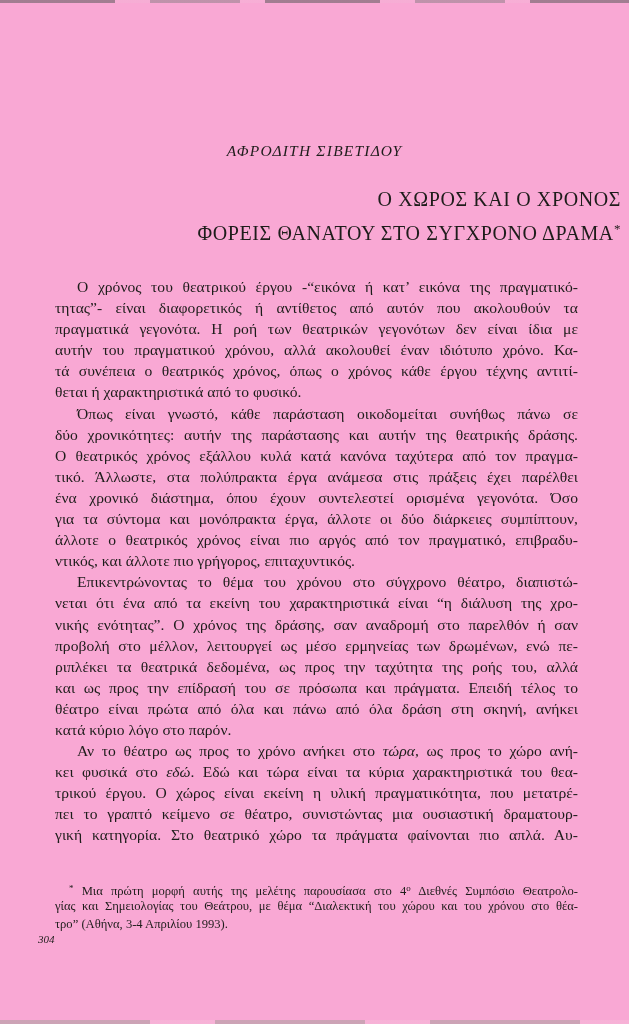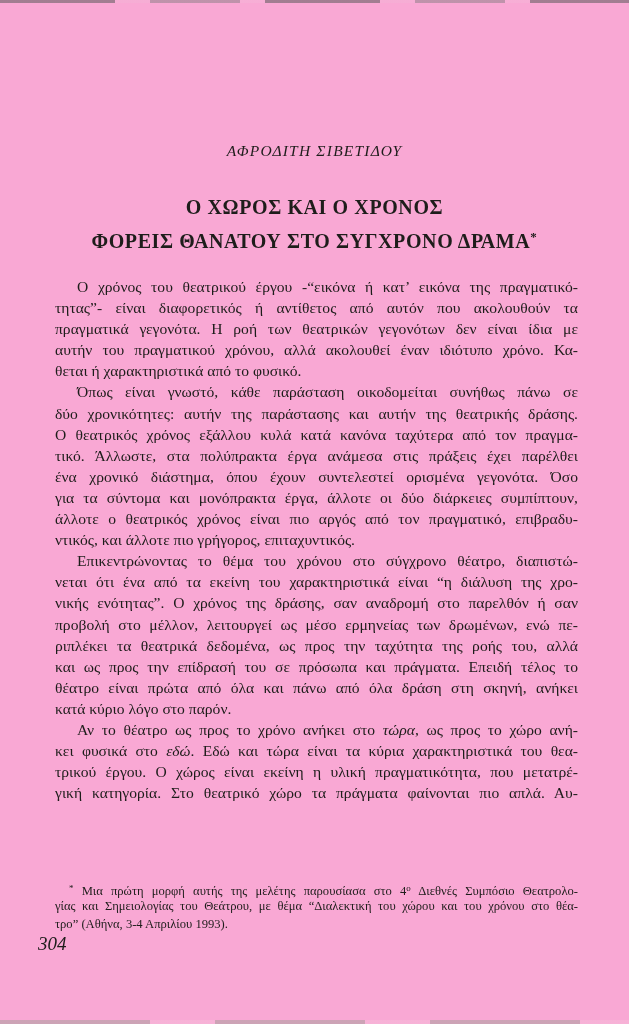--- a/index.html
+++ b/index.html
@@ -31,23 +31,23 @@
   }
   .author {
     position: absolute; top: 142px; left: 0; right: 0;
     text-align: center;
     font-style: italic;
     font-size: 15.5px;
     letter-spacing: 1.2px;
   }
   .title {
     position: absolute; top: 177px; left: 0; right: 0;
-    margin: 16px;
-    text-align: center;
-    font-weight: bold;
+    margin: 8px;
+    text-align: right;
+    font-weight: normal;
     font-size: 20px;
     line-height: 29px;
     letter-spacing: 0.6px;
   }
   .title sup { font-size: 13px; vertical-align: 7px; }
   .body-text {
     position: absolute;
     left: 55px; top: 276px; width: 523px;
     font-size: 15.6px;
     line-height: 21.1px;
@@ -63,58 +63,60 @@
     font-size: 12.6px;
     line-height: 17.8px;
   }
   .footnote .tline { height: 17.8px; }
   .footnote .tline.indent { text-indent: 14px; }
   .footnote sup { font-size: 9px; vertical-align: 4px; }
   .page-number {
     position: absolute;
     left: 38px; top: 933px;
     font-style: italic;
-    font-size: 19px;
+    font-size: 11px;
   }
 </style>
 </head>
 <body>
 
 <div class="page">
   <div class="scan-edge-top"></div>
 
   <div class="author">ΑΦΡΟΔΙΤΗ ΣΙΒΕΤΙΔΟΥ</div>
 
   <h1 class="title"><span>Ο ΧΩΡΟΣ ΚΑΙ Ο ΧΡΟΝΟΣ</span><br><span>ΦΟΡΕΙΣ ΘΑΝΑΤΟΥ ΣΤΟ ΣΥΓΧΡΟΝΟ ΔΡΑΜΑ</span><sup>*</sup></h1>
 
   <div class="body-text" id="body-text">
       <div class="tline just indent"><span>Ο χρόνος του θεατρικού έργου -“εικόνα ή κατ’ εικόνα της πραγματικό-</span></div>
       <div class="tline just"><span>τητας”- είναι διαφορετικός ή αντίθετος από αυτόν που ακολουθούν τα</span></div>
       <div class="tline just"><span>πραγματικά γεγονότα. Η ροή των θεατρικών γεγονότων δεν είναι ίδια με</span></div>
       <div class="tline just"><span>αυτήν του πραγματικού χρόνου, αλλά ακολουθεί έναν ιδιότυπο χρόνο. Κα-</span></div>
+      <div class="tline just"><span>τά συνέπεια ο θεατρικός χρόνος, όπως ο χρόνος κάθε έργου τέχνης αντιτί-</span></div>
       <div class="tline left"><span>θεται ή χαρακτηριστικά από το φυσικό.</span></div>
       <div class="tline just indent"><span>Όπως είναι γνωστό, κάθε παράσταση οικοδομείται συνήθως πάνω σε</span></div>
       <div class="tline just"><span>δύο χρονικότητες: αυτήν της παράστασης και αυτήν της θεατρικής δράσης.</span></div>
       <div class="tline just"><span>Ο θεατρικός χρόνος εξάλλου κυλά κατά κανόνα ταχύτερα από τον πραγμα-</span></div>
       <div class="tline just"><span>τικό. Άλλωστε, στα πολύπρακτα έργα ανάμεσα στις πράξεις έχει παρέλθει</span></div>
       <div class="tline just"><span>ένα χρονικό διάστημα, όπου έχουν συντελεστεί ορισμένα γεγονότα. Όσο</span></div>
       <div class="tline just"><span>για τα σύντομα και μονόπρακτα έργα, άλλοτε οι δύο διάρκειες συμπίπτουν,</span></div>
       <div class="tline just"><span>άλλοτε ο θεατρικός χρόνος είναι πιο αργός από τον πραγματικό, επιβραδυ-</span></div>
       <div class="tline left"><span>ντικός, και άλλοτε πιο γρήγορος, επιταχυντικός.</span></div>
       <div class="tline just indent"><span>Επικεντρώνοντας το θέμα του χρόνου στο σύγχρονο θέατρο, διαπιστώ-</span></div>
       <div class="tline just"><span>νεται ότι ένα από τα εκείνη του χαρακτηριστικά είναι “η διάλυση της χρο-</span></div>
       <div class="tline just"><span>νικής ενότητας”. Ο χρόνος της δράσης, σαν αναδρομή στο παρελθόν ή σαν</span></div>
       <div class="tline just"><span>προβολή στο μέλλον, λειτουργεί ως μέσο ερμηνείας των δρωμένων, ενώ πε-</span></div>
       <div class="tline just"><span>ριπλέκει τα θεατρικά δεδομένα, ως προς την ταχύτητα της ροής του, αλλά</span></div>
       <div class="tline just"><span>και ως προς την επίδρασή του σε πρόσωπα και πράγματα. Επειδή τέλος το</span></div>
       <div class="tline just"><span>θέατρο είναι πρώτα από όλα και πάνω από όλα δράση στη σκηνή, ανήκει</span></div>
       <div class="tline left"><span>κατά κύριο λόγο στο παρόν.</span></div>
       <div class="tline just indent"><span>Αν το θέατρο ως προς το χρόνο ανήκει στο </span><i>τώρα</i><span>, ως προς το χώρο ανή-</span></div>
       <div class="tline just"><span>κει φυσικά στο </span><i>εδώ</i><span>. Εδώ και τώρα είναι τα κύρια χαρακτηριστικά του θεα-</span></div>
       <div class="tline just"><span>τρικού έργου. Ο χώρος είναι εκείνη η υλική πραγματικότητα, που μετατρέ-</span></div>
+      <div class="tline just"><span>πει το γραπτό κείμενο σε θέατρο, συνιστώντας μια ουσιαστική δραματουρ-</span></div>
       <div class="tline just"><span>γική κατηγορία. Στο θεατρικό χώρο τα πράγματα φαίνονται πιο απλά. Αυ-</span></div>
     </div>
 
   <div class="footnote" id="footnote">
       <div class="tline just indent"><sup>*</sup><span> Μια πρώτη μορφή αυτής της μελέτης παρουσίασα στο 4</span><sup>ο</sup><span> Διεθνές Συμπόσιο Θεατρολο-</span></div>
       <div class="tline just"><span>γίας και Σημειολογίας του Θεάτρου, με θέμα “Διαλεκτική του χώρου και του χρόνου στο θέα-</span></div>
       <div class="tline left"><span>τρο” (Αθήνα, 3-4 Απριλίου 1993).</span></div>
     </div>
 
   <div class="page-number">304</div>

